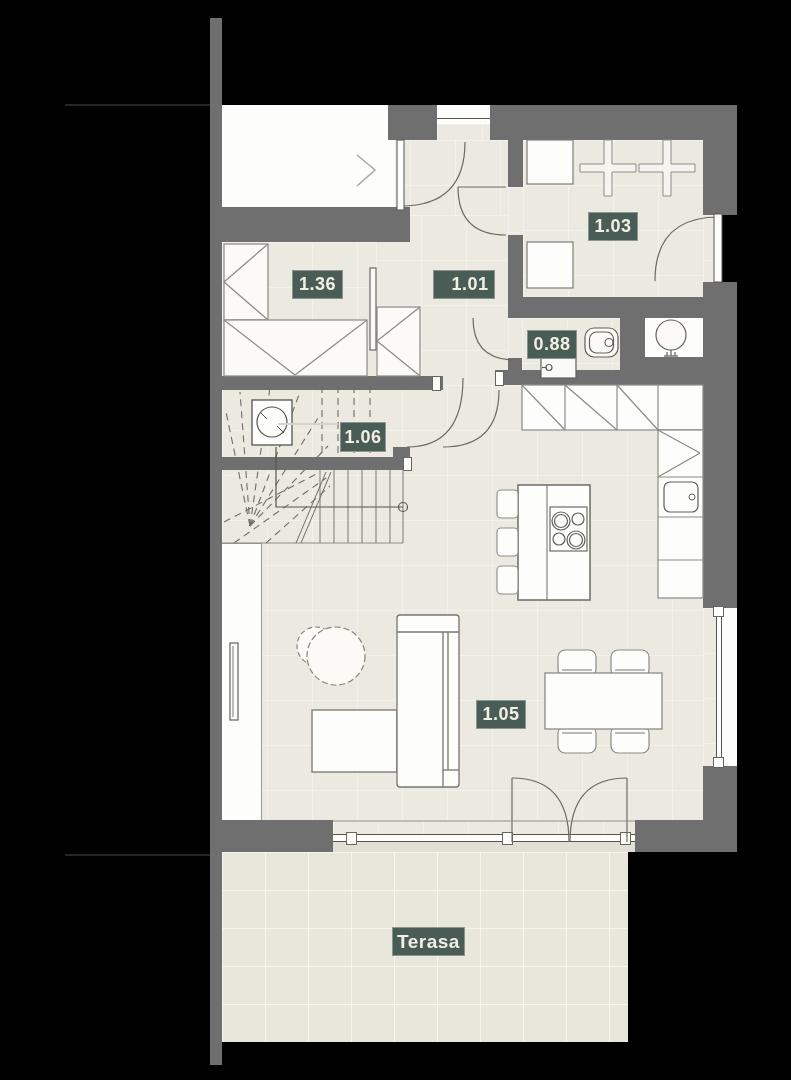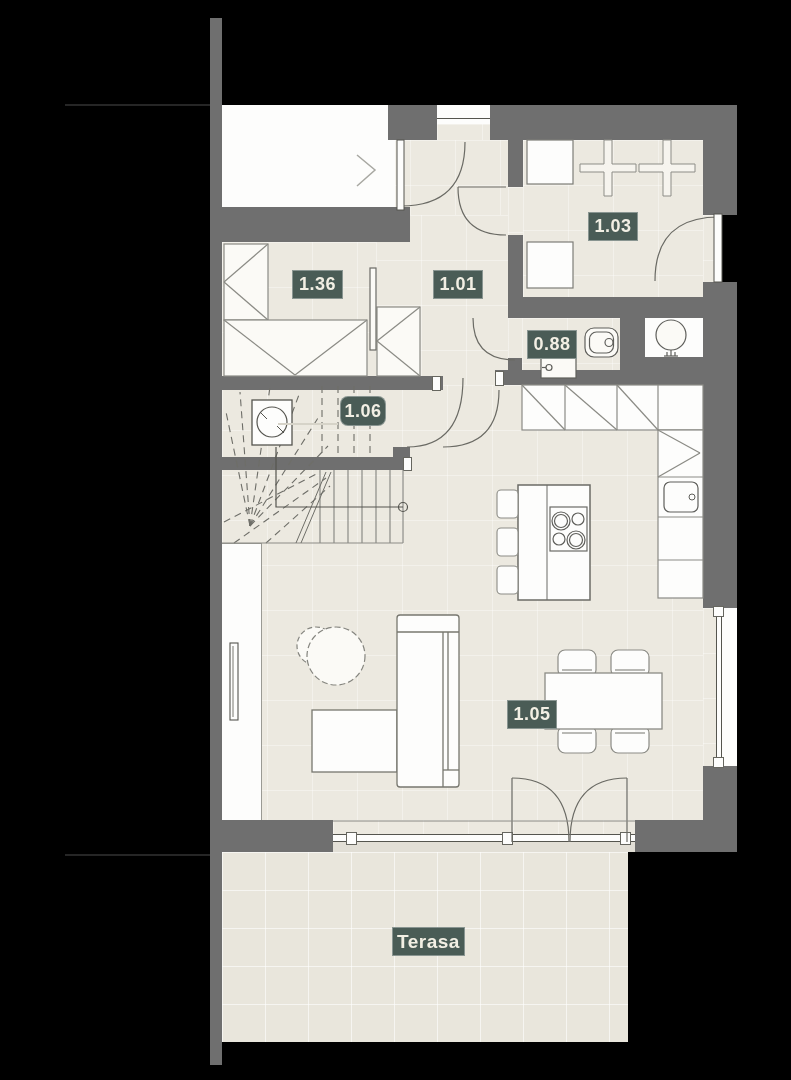--- a/index.html
+++ b/index.html
@@ -249,21 +249,21 @@
         <rect x="611" y="726" width="38" height="27" rx="7"></rect>
         <line x1="562" y1="670" x2="592" y2="670"></line>
         <line x1="615" y1="670" x2="645" y2="670"></line>
         <line x1="562" y1="733" x2="592" y2="733"></line>
         <line x1="615" y1="733" x2="645" y2="733"></line>
       </g>
       <rect x="545" y="673" width="117" height="56" fill="#fdfdfc" stroke="#8b8b85" stroke-width="1.3"></rect>
     </g>
   </svg>
 
-  <div class="lbl" style="left:433px;top:270px;width:48px;height:27px;line-height:27px;">1.01</div>
+  <div class="lbl" style="left:433px;top:270px;width:48px;height:27px;line-height:27px;padding-left:12px;">1.01</div>
   <div class="lbl" style="left:292px;top:270px;width:49px;height:27px;line-height:27px;">1.36</div>
   <div class="lbl" style="left:588px;top:212px;width:48px;height:27px;line-height:27px;">1.03</div>
   <div class="lbl" style="left:527px;top:330px;width:48px;height:27px;line-height:27px;">0.88</div>
-  <div class="lbl" style="left:476px;top:700px;width:48px;height:27px;line-height:27px;margin-left:31px;">1.05</div>
-  <div class="lbl" style="left:340px;top:396px;width:44px;height:28px;line-height:28px;border-radius:8px;">1.06</div>
+  <div class="lbl" style="left:476px;top:700px;width:48px;height:27px;line-height:27px;">1.05</div>
+  <div class="lbl" style="left:340px;top:422px;width:44px;height:28px;line-height:28px;">1.06</div>
   <div class="lbl" style="left:392px;top:927px;width:71px;height:27px;line-height:27px;font-size:19px;">Terasa</div>
 
 </div>
 
 </body></html>

